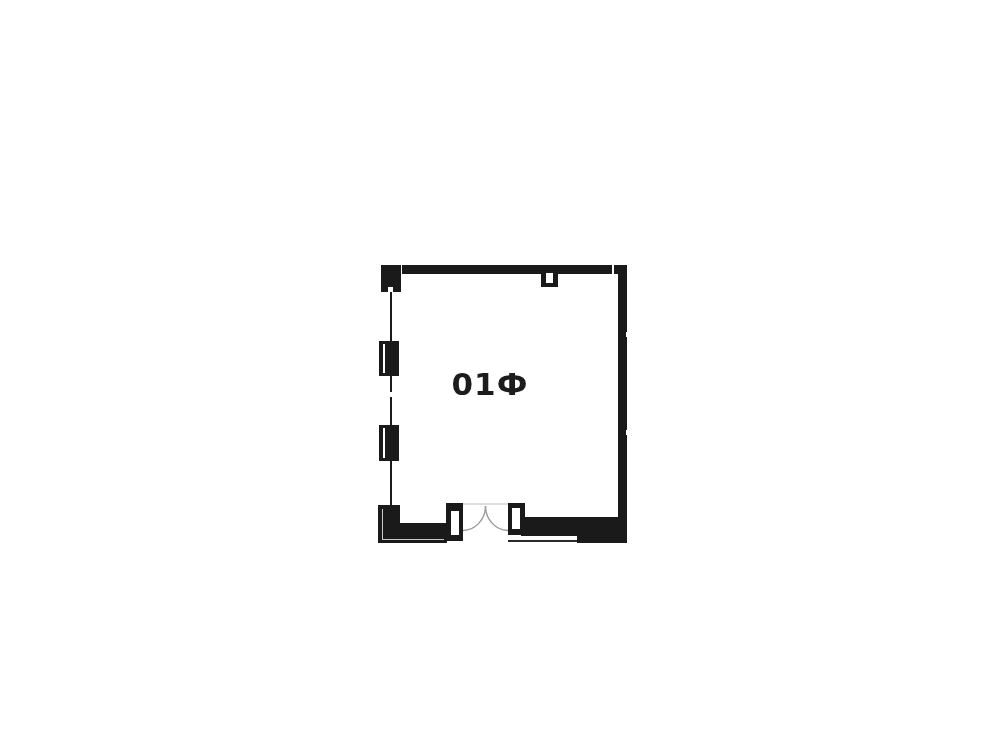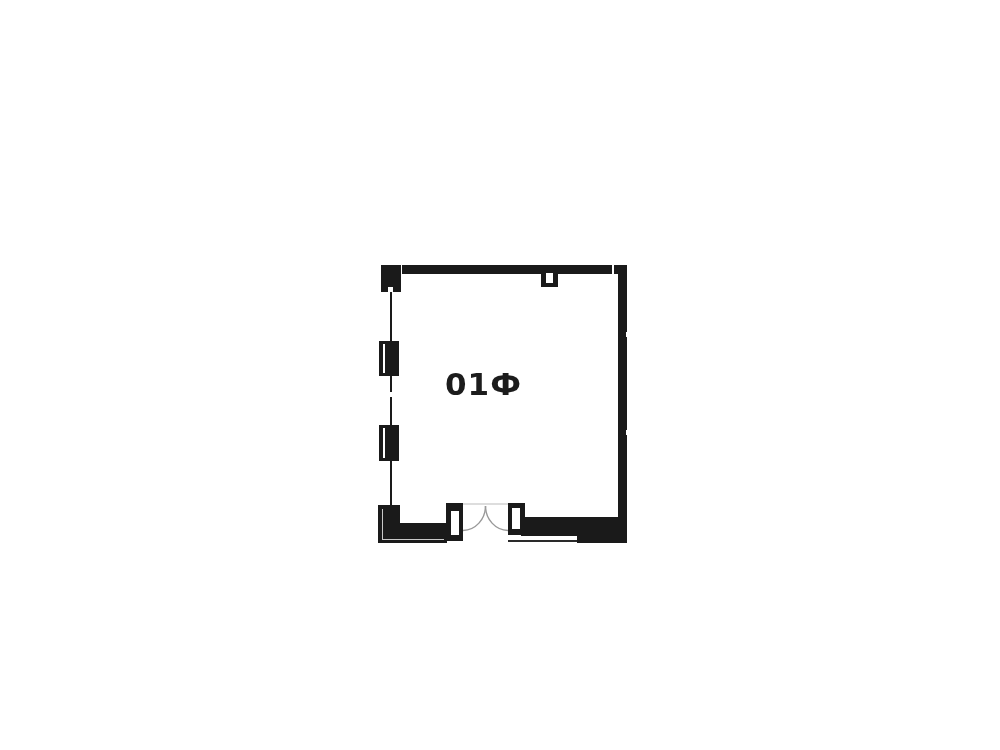--- a/index.html
+++ b/index.html
@@ -19,20 +19,21 @@
     font-family:"DejaVu Sans","Liberation Sans",sans-serif;
   }
   .px{position:absolute;}
   .wall{position:absolute;background:var(--wall);}
   .white{position:absolute;background:var(--background);}
   .hl{position:absolute;background:var(--highlight);}
   .dk{position:absolute;background:#2a2a2a;}
   .room-label{
     position:absolute;
     left:445px;top:367px;width:90px;height:36px;
+    text-align:center;
     font-size:31px;line-height:34px;
     font-weight:bold;
     letter-spacing:1px;
     color:var(--label-text);
   }
   svg.arcs{position:absolute;left:0;top:0;pointer-events:none;}
 </style>
 </head>
 <body>
 

